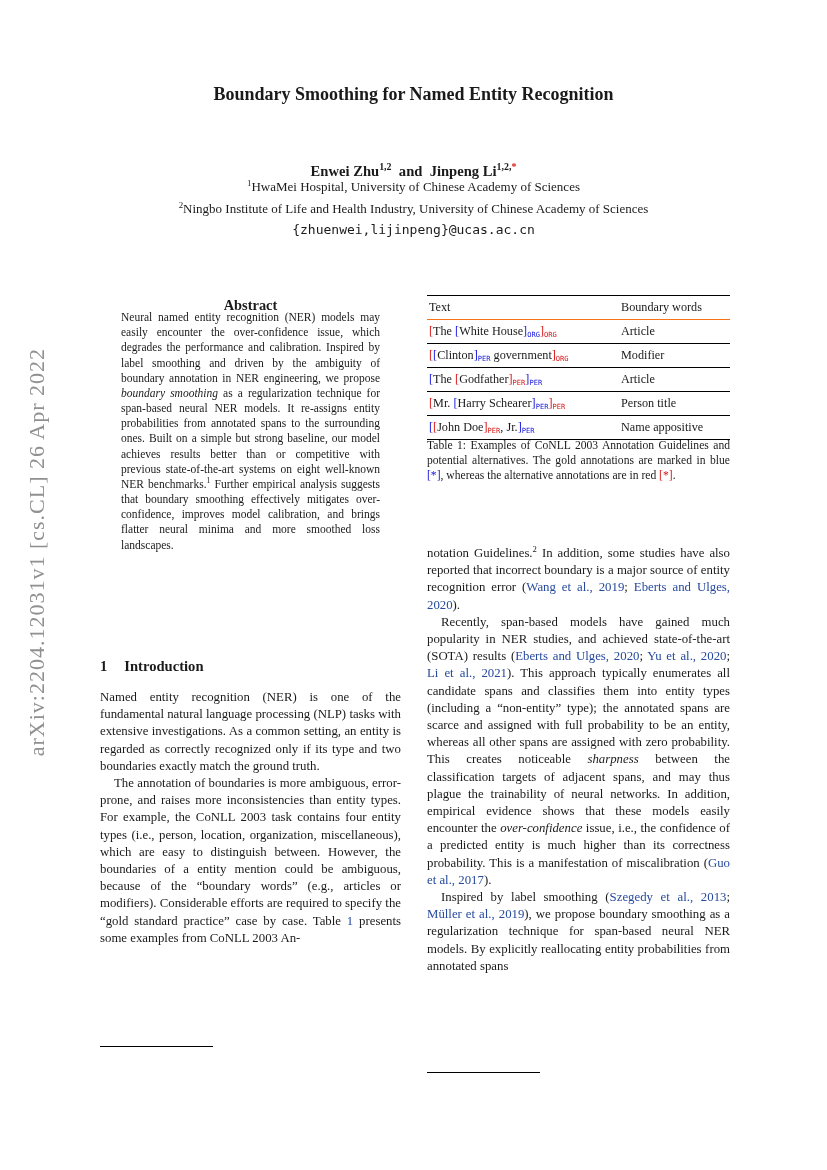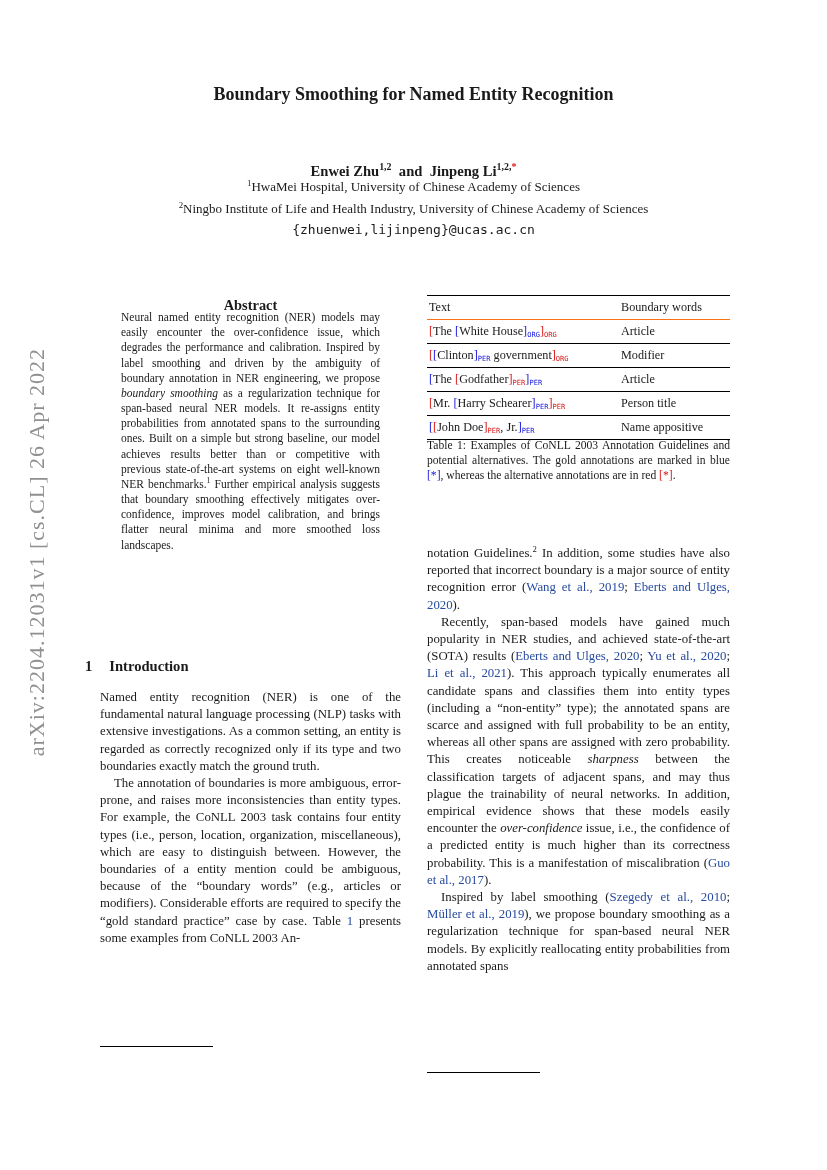--- a/index.html
+++ b/index.html
@@ -19,21 +19,21 @@
   .authors { position:absolute; top:152px; left:0; width:827px; text-align:center; font-size:14.6px; font-weight:bold;margin-top:11px; }
   .affil   { position:absolute; left:0; width:827px; text-align:center; font-size:13px; }
   .affil1  { top:179px; }
   .affil2  { top:201px; }
   .email   { position:absolute; top:222px; left:0; width:827px; text-align:center;
              font-family:"DejaVu Sans Mono", monospace; font-size:13px; }
 
   .abs-head { position:absolute; top:297px; left:100px; width:301px; text-align:center; font-size:14.4px; font-weight:bold; }
   .abs-body { position:absolute; top:310px; left:121px; width:259px; font-size:11.5px; line-height:1.32; text-align:justify; }
 
-  .sec-head { position:absolute; top:658px; left:85px; width:301px; font-size:14.6px; font-weight:bold; }
+  .sec-head { position:absolute; top:658px; left:100px; width:301px; font-size:14.6px; font-weight:bold; }
   .sec-head .num { display:inline-block; margin-right:17px; }
 
   .body-text { font-size:12.8px; line-height:1.345; text-align:justify; }
   .body-text p { margin:0; }
   .body-text p.indent { text-indent:14px; }
   .left-body  { position:absolute; top:689px; left:100px; width:301px; }
   .right-body { position:absolute; top:538px; left:427px; width:303px;margin-top:7px; }
 
   .tbl { position:absolute; top:295px; left:427px; width:303px; border-collapse:collapse; font-size:12.2px; }
   .tbl th, .tbl td { font-weight:normal; text-align:left; padding:4px 2px; }
@@ -114,20 +114,20 @@
         <td>Name appositive</td>
       </tr>
     </tbody>
   </table>
 
   <div class="caption"><span>Table 1: Examples of CoNLL 2003 Annotation Guidelines and potential alternatives. The gold annotations are marked in blue </span><span class="blue">[*]</span><span>, whereas the alternative annotations are in red </span><span class="red">[*]</span><span>.</span></div>
 
   <div class="right-body body-text">
     <p><span>notation Guidelines.</span><span class="sup">2</span><span> In addition, some studies have also reported that incorrect boundary is a major source of entity recognition error (</span><span class="cite">Wang et al., 2019</span><span>; </span><span class="cite">Eberts and Ulges, 2020</span><span>).</span></p>
     <p class="indent"><span>Recently, span-based models have gained much popularity in NER studies, and achieved state-of-the-art (SOTA) results (</span><span class="cite">Eberts and Ulges, 2020</span><span>; </span><span class="cite">Yu et al., 2020</span><span>; </span><span class="cite">Li et al., 2021</span><span>). This approach typically enumerates all candidate spans and classifies them into entity types (including a “non-entity” type); the annotated spans are scarce and assigned with full probability to be an entity, whereas all other spans are assigned with zero probability. This creates noticeable </span><span class="i">sharpness</span><span> between the classification targets of adjacent spans, and may thus plague the trainability of neural networks. In addition, empirical evidence shows that these models easily encounter the </span><span class="i">over-confidence</span><span> issue, i.e., the confidence of a predicted entity is much higher than its correctness probability. This is a manifestation of miscalibration (</span><span class="cite">Guo et al., 2017</span><span>).</span></p>
-    <p class="indent"><span>Inspired by label smoothing (</span><span class="cite">Szegedy et al., 2010</span><span>; </span><span class="cite">Müller et al., 2019</span><span>), we propose boundary smoothing as a regularization technique for span-based neural NER models. By explicitly reallocating entity probabilities from annotated spans</span></p>
+    <p class="indent"><span>Inspired by label smoothing (</span><span class="cite">Szegedy et al., 2013</span><span>; </span><span class="cite">Müller et al., 2019</span><span>), we propose boundary smoothing as a regularization technique for span-based neural NER models. By explicitly reallocating entity probabilities from annotated spans</span></p>
   </div>
 
   <div class="fn-rule fn-rule-left"></div>
 
   <div class="fn-rule fn-rule-right"></div>
 
 </div>
 
 </body></html>

